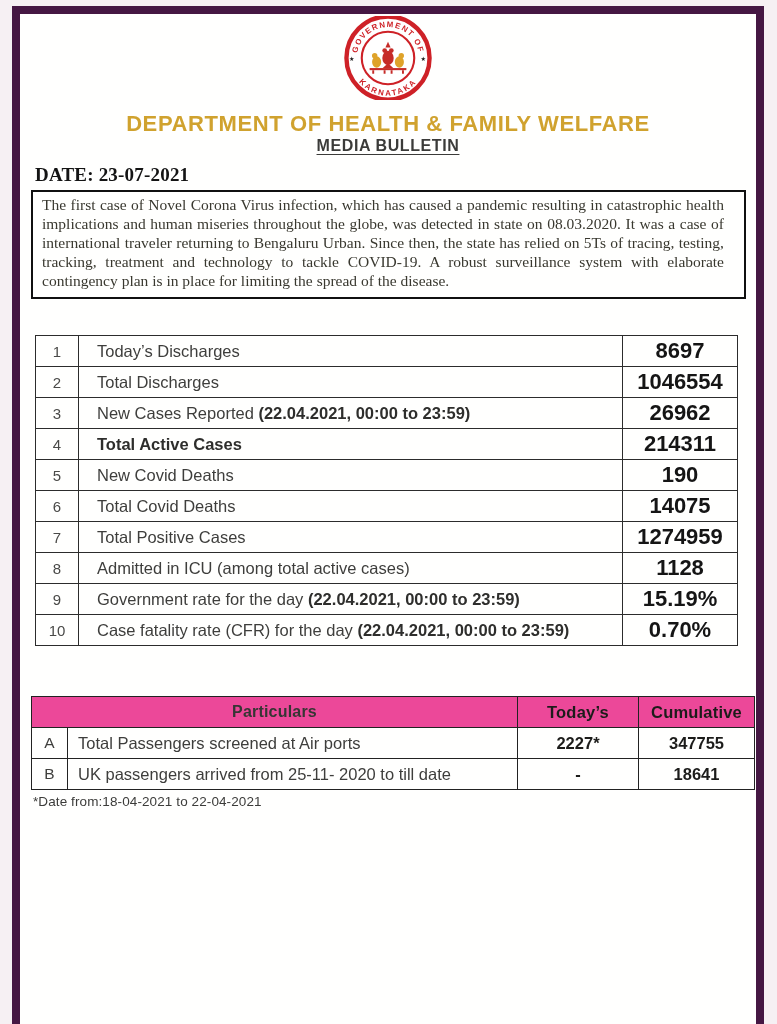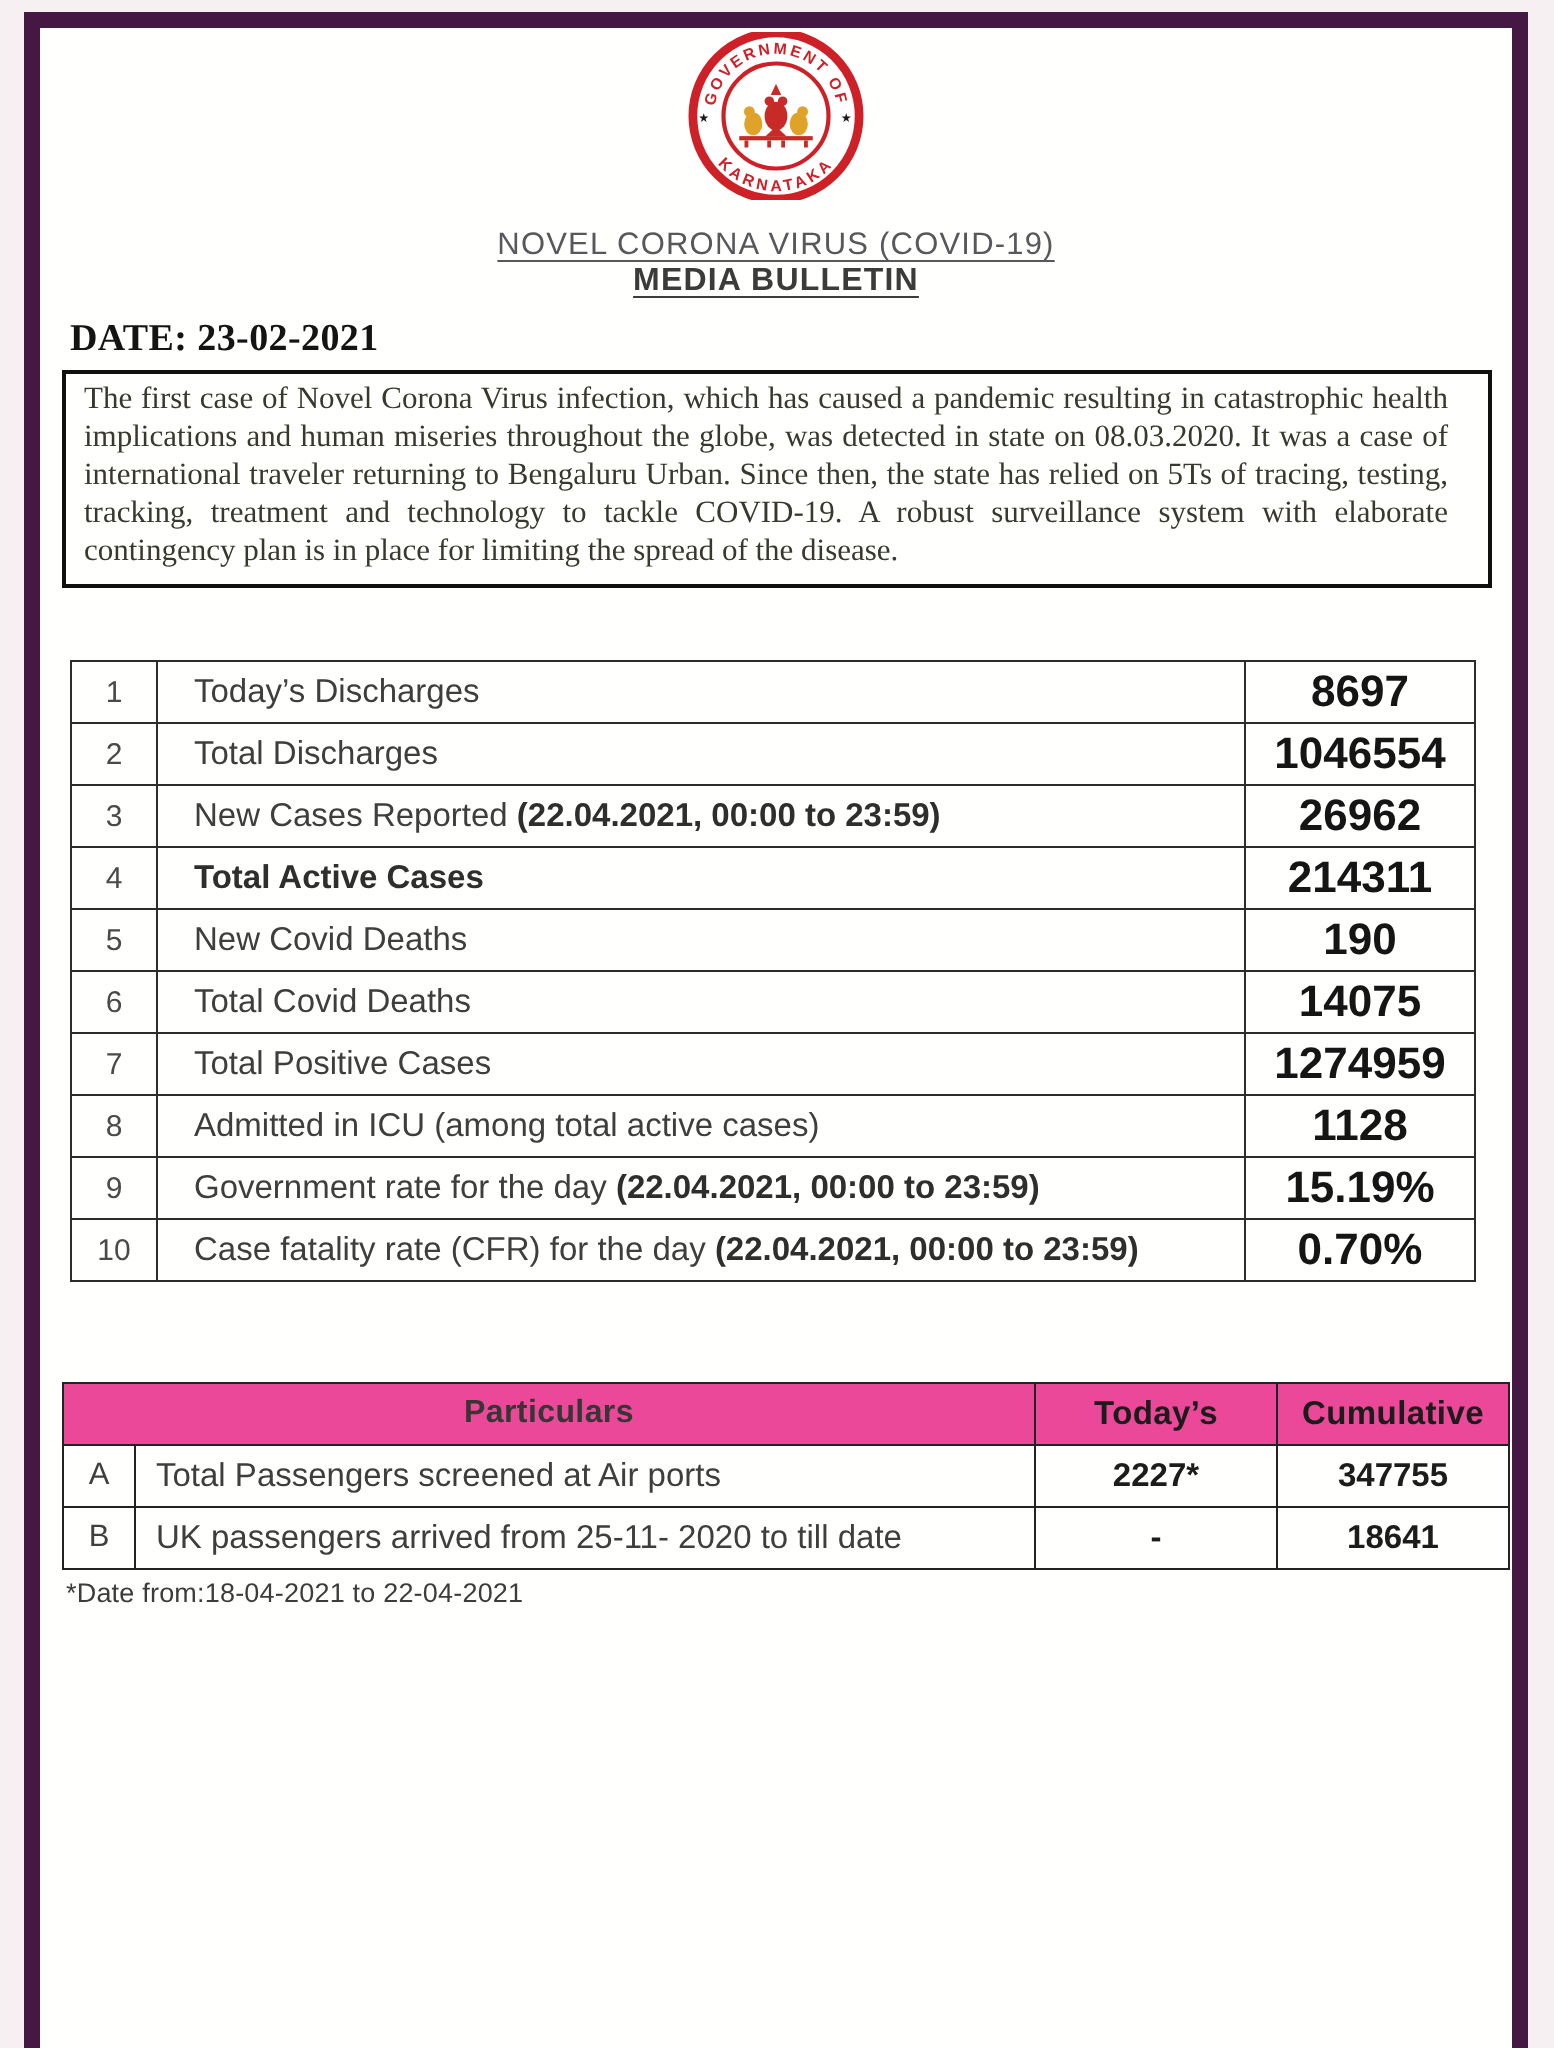--- a/index.html
+++ b/index.html
@@ -107,23 +107,23 @@
           <polygon points="50,56 44,61.5 56,61.5" fill="#c62b28"></polygon>
           <ellipse cx="37" cy="54.5" rx="5.2" ry="6.5" fill="#dfa32a"></ellipse>
           <circle cx="34.8" cy="47.5" r="3.1" fill="#dfa32a"></circle>
           <ellipse cx="63" cy="54.5" rx="5.2" ry="6.5" fill="#dfa32a"></ellipse>
           <circle cx="65.2" cy="47.5" r="3.1" fill="#dfa32a"></circle>
         </g>
       </g>
     </svg>
   </div>
 
-  <div class="subtitle-line">NOVEL CORONA VIRUS (COVID-19)</div>
+  <div class="dept-line">DEPARTMENT OF HEALTH &amp; FAMILY WELFARE</div>
   <div class="bulletin-line">MEDIA BULLETIN</div>
-  <div class="date-line">DATE: 23-02-2021</div>
+  <div class="date-line">DATE: 23-07-2021</div>
 
   <div class="intro-box">
     <p>The first case of Novel Corona Virus infection, which has caused a pandemic resulting in catastrophic health implications and human miseries throughout the globe, was detected in state on 08.03.2020. It was a case of international traveler returning to Bengaluru Urban. Since then, the state has relied on 5Ts of tracing, testing, tracking, treatment and technology to tackle COVID-19. A robust surveillance system with elaborate contingency plan is in place for limiting the spread of the disease.</p>
   </div>
 
   <table class="stats-table">
     <tbody>
       <tr>
         <td class="c-no">1</td>
         <td class="c-label"><span>Today’s Discharges</span><span class="lb"></span></td>

